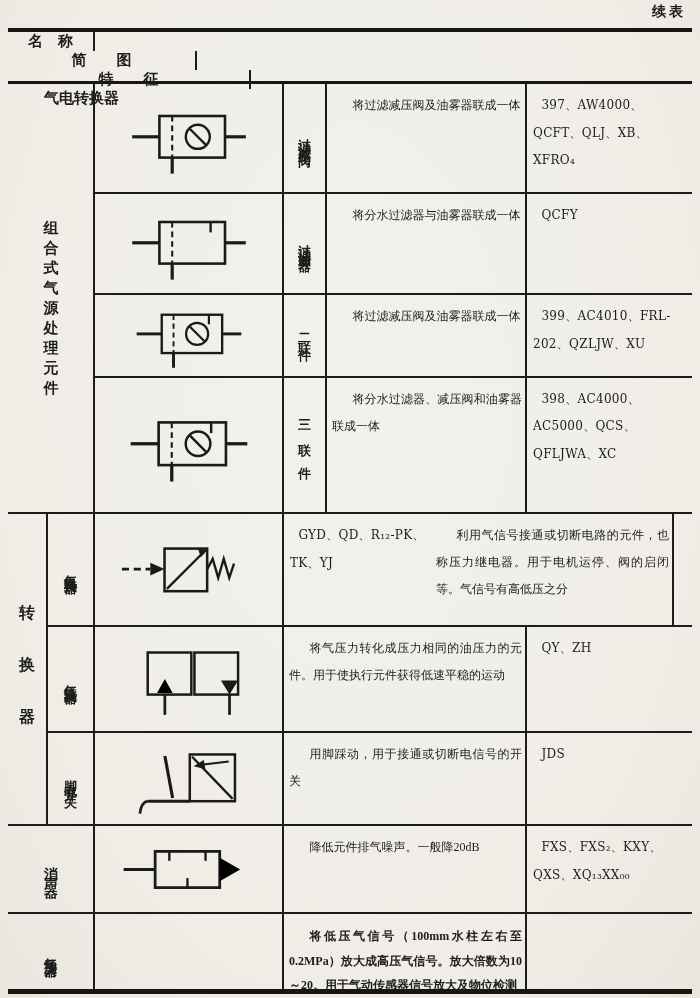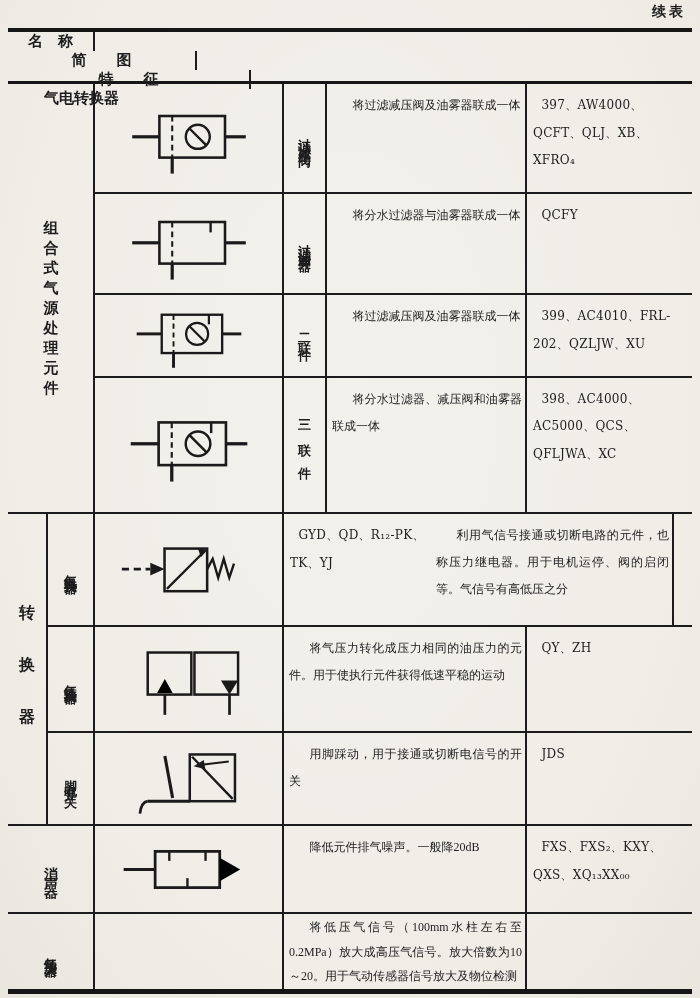--- a/index.html
+++ b/index.html
@@ -33,21 +33,21 @@
   .g3{font-size:14px;letter-spacing:9px;}
   .g4{font-size:13px;letter-spacing:2px;}
   .sub-5{font-size:13px;letter-spacing:4px;}
   .sub-cvt{font-size:13px;letter-spacing:2px;}
   .sub-2l{font-size:13px;letter-spacing:8px;}
   .sub-3l{font-size:13px;letter-spacing:24px;}
   .sub-4l{font-size:13px;letter-spacing:5px;}
   .subc{display:flex;align-items:center;justify-content:center;}
   .diagc{display:flex;align-items:center;justify-content:center;}
   .feat{font-size:12px;line-height:2.25;padding:8px 3px 0 5px;text-align:justify;text-indent:1.7em;font-weight:500;}
-  .feat.tight{line-height:2.05;padding-top:1px;}
+  .feat.tight{line-height:2.05;padding-top:10px;font-weight:bold;}
   .ser{font-size:12px;line-height:2.3;padding:8px 2px 0 6px;text-indent:0.7em;font-weight:normal;letter-spacing:0.3px;font-family:"DejaVu Serif",serif;}
   
   .h110{height:110px}.h100{height:100px}.h82{height:82px}.h136{height:136px}
   .h112{height:112px}.h106{height:106px}.h92{height:92px}
   .h86{height:86px}.h75{height:75px}
   .sec1{height:430px;border-bottom:2px solid #1c1c1c;}
   .sec2{height:312px;border-bottom:2px solid #1c1c1c;}
   svg{display:block;}
   svg line,svg rect,svg polyline,svg path,svg circle{stroke:#1a1a1a;fill:none;}
 </style>

